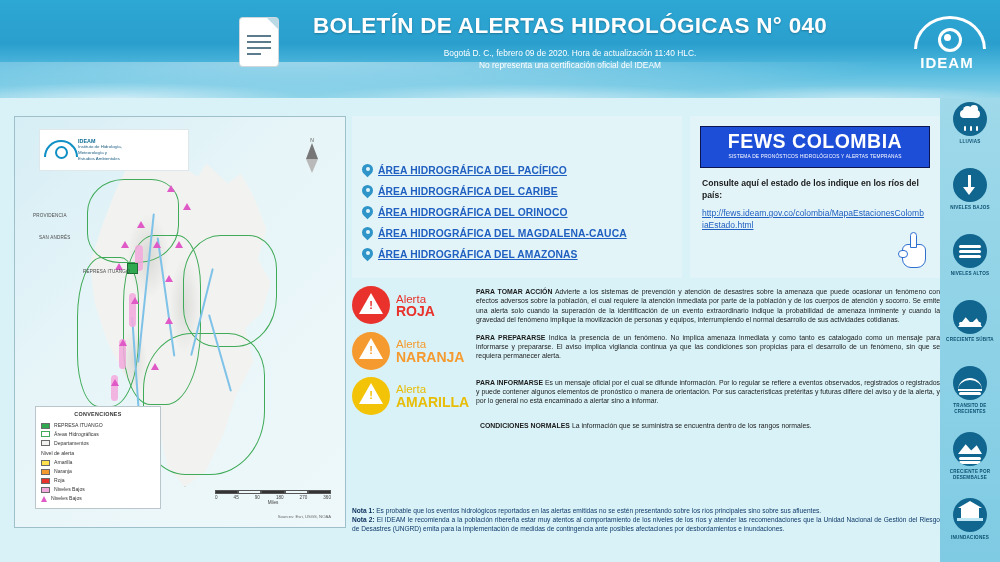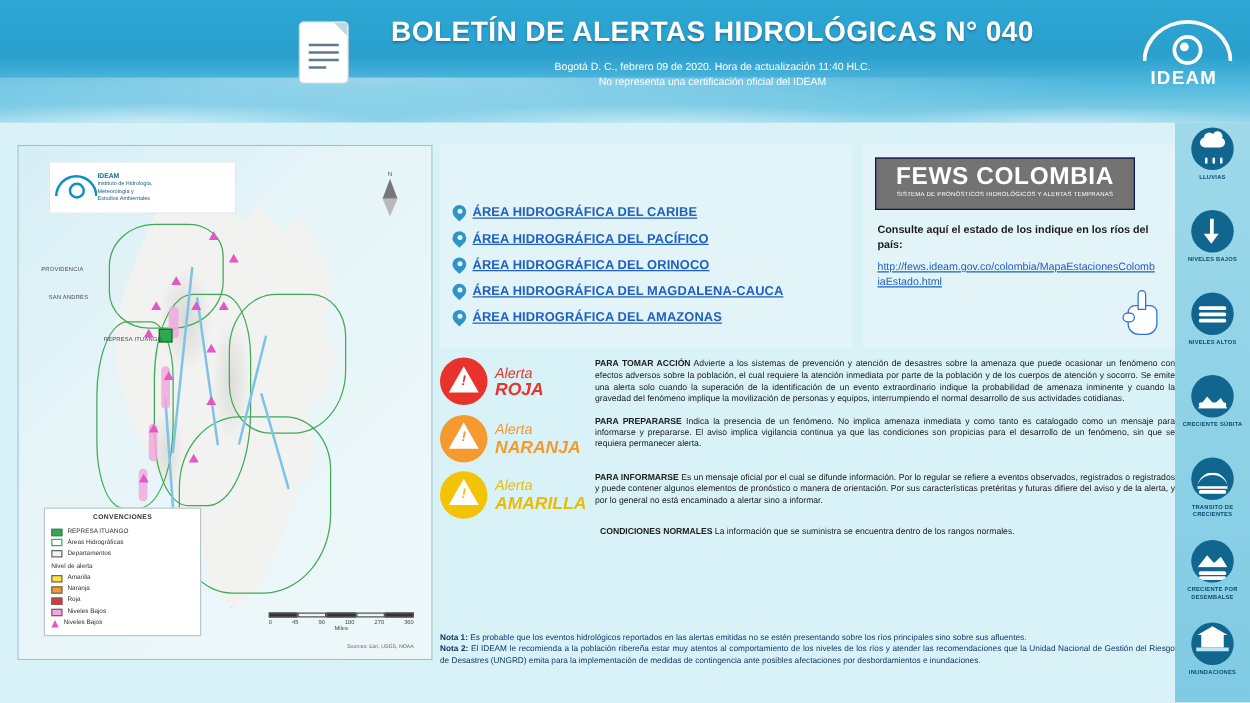--- a/index.html
+++ b/index.html
@@ -193,22 +193,22 @@
     content:""; position:absolute; left:3.6px; top:3.2px; width:4px; height:4px;
     background:#e3f4f9; border-radius:50%;
   }
 
   
   .fews-panel{
     position:absolute; left:690px; top:116px; width:250px; height:162px;
     background:#e3f4f9;
   }
   .fews-banner{
-    position:absolute; left:10px; top:10px; width:208px; height:42px;
-    background:#737373; color:#fff; text-align:center;
+    position:absolute; left:10px; top:10px; width:230px; height:42px;
+    background:#1d4ed8; color:#fff; text-align:center;
     border:1px solid #0b1551;
   }
   .fews-banner .big{
     font-size:19.5px; font-weight:bold; letter-spacing:.5px; margin-top:3px;
   }
   .fews-banner .small{
     font-size:4.8px; letter-spacing:.2px; margin-top:1px;
   }
   .fews-text{
     position:absolute; left:12px; top:62px; width:228px;
@@ -232,21 +232,21 @@
   .hand-icon .thumb{
     position:absolute; left:0px; top:20px; width:10px; height:8px;
     background:#fff; border:1.6px solid #2f6fd0; border-radius:5px;
   }
 
   
   .alerts{
     position:absolute; left:352px; top:286px; width:588px;
   }
   .alert-row{ display:flex; align-items:flex-start; margin-bottom:7px; }
-  .alert-badge{ width:124px; flex:none; display:flex; align-items:center; gap:6px;font-style:italic; }
+  .alert-badge{ width:124px; flex:none; display:flex; align-items:center; gap:6px; }
   .tri-icon{
     position:relative; width:38px; height:38px; flex:none; border-radius:50%;
     display:flex; align-items:center; justify-content:center;
   }
   .tri-icon .inner{
     width:0;height:0;border-left:12px solid transparent;border-right:12px solid transparent;
     border-bottom:21px solid #fff; position:relative; top:-2px;
   }
   .tri-icon .inner:after{
     content:"!"; position:absolute; left:-3px; top:6px; width:6px;
@@ -440,25 +440,25 @@
     </div>
     <div>Miles</div>
   </div>
   <div class="source">Sources: Esri, USGS, NOAA</div>
 </div>
 
 <div class="links-panel">
   <div class="link-list">
     <div class="link-row">
       <span class="pin-icon"></span>
-      <a href="#">ÁREA HIDROGRÁFICA DEL CARIBE</a>
+      <a href="#">ÁREA HIDROGRÁFICA DEL PACÍFICO</a>
     </div>
     <div class="link-row">
       <span class="pin-icon"></span>
-      <a href="#">ÁREA HIDROGRÁFICA DEL PACÍFICO</a>
+      <a href="#">ÁREA HIDROGRÁFICA DEL CARIBE</a>
     </div>
     <div class="link-row">
       <span class="pin-icon"></span>
       <a href="#">ÁREA HIDROGRÁFICA DEL ORINOCO</a>
     </div>
     <div class="link-row">
       <span class="pin-icon"></span>
       <a href="#">ÁREA HIDROGRÁFICA DEL MAGDALENA-CAUCA</a>
     </div>
     <div class="link-row">

